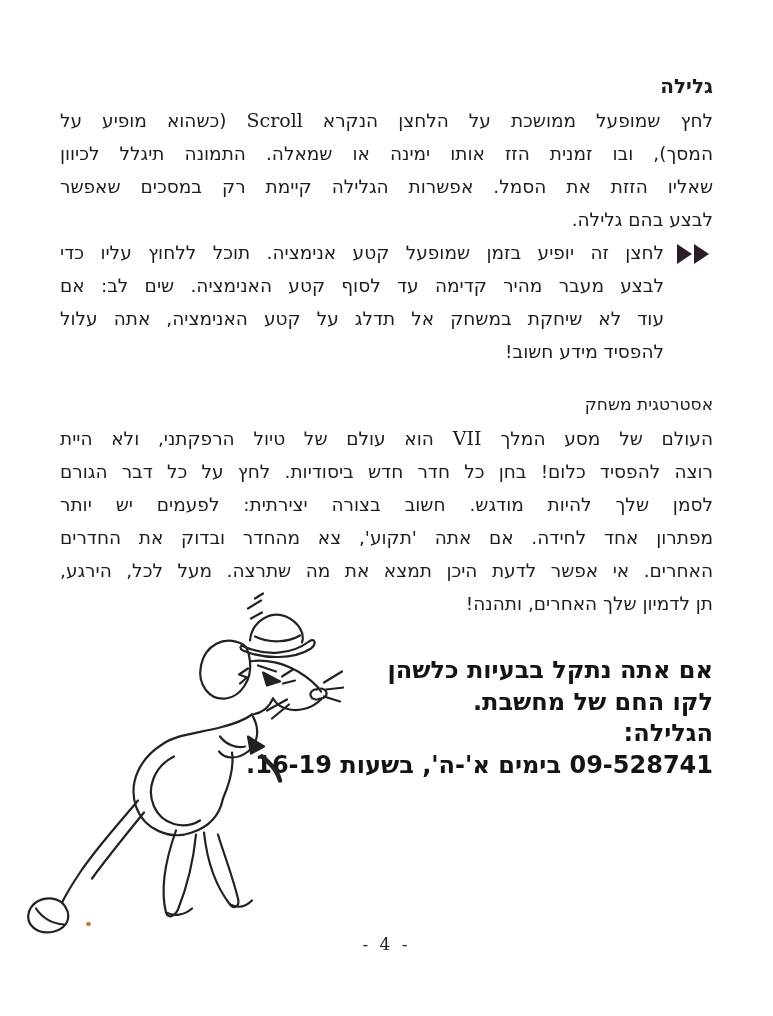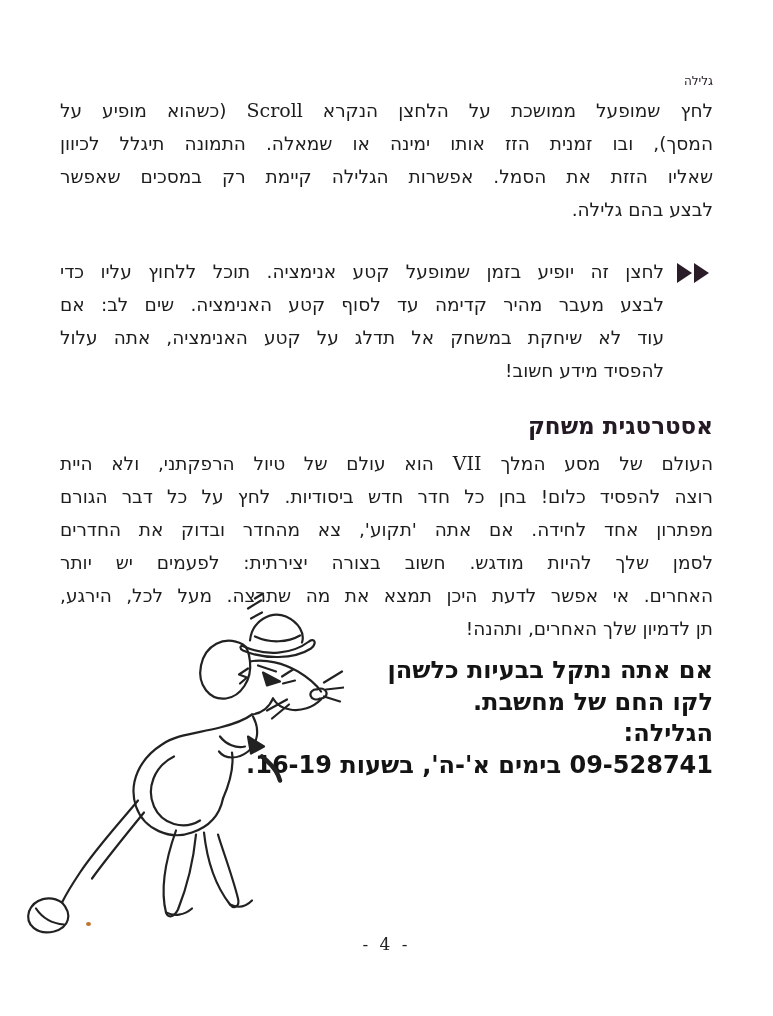--- a/index.html
+++ b/index.html
@@ -4,35 +4,35 @@
 <style>
   html,body { margin:0; padding:0; background:#e8e8e8; }
   .page {
     position:relative; width:773px; height:1016px; margin:0 auto;
     background:#ffffff; color:#1d1d1d; overflow:hidden;
     font-family:"DejaVu Sans", sans-serif;
   }
   .content { position:absolute; top:74px; right:60px; width:653px; direction:rtl; }
 
   .h-small {
-    font-size:12px; font-weight:normal; color:#241a24;
+    font-size:20px; font-weight:bold; color:#241a24;
     margin:0 0 6px 0; text-align:right;
   }
   .h-large {
-    font-size:23px; font-weight:bold; color:#241a24;
+    font-size:17px; font-weight:normal; color:#241a24;
     margin:26px 0 8px 0; text-align:right;
   }
   .para { direction:rtl; }
   .line {
     font-size:18.5px; line-height:33px; white-space:nowrap;
     text-align:justify; text-align-last:justify; direction:rtl;
   }
   .line.last { text-align-last:right; }
 
-  .bullet-block { display:flex; flex-direction:row; gap:13px; margin-top:29px; direction:rtl; }
+  .bullet-block { display:flex; flex-direction:row; gap:13px; direction:rtl; }
   .bullet-icon { flex:0 0 36px; padding-top:7px; }
   .bullet-text { flex:1 1 auto; min-width:0; }
 
   .latin-serif { font-family:"DejaVu Serif", serif; font-size:19px; }
   .bold-inline { font-weight:normal; }
 
   .contact {
     position:absolute; top:655px; right:60px; width:430px;
     direction:rtl; text-align:right; font-weight:bold;
     font-size:24px; line-height:31.5px; color:#141414;
@@ -79,22 +79,22 @@
         <div class="line">עוד לא שיחקת במשחק אל תדלג על קטע האנימציה, אתה עלול</div>
         <div class="line last">להפסיד מידע חשוב!</div>
       </div>
     </div>
 
     <div class="h-large">אסטרטגית משחק</div>
 
     <div class="para">
       <div class="line"><span>העולם של </span><span class="bold-inline">מסע המלך</span><span class="latin-serif bold-inline"> VII </span><span>הוא עולם של טיול הרפקתני, ולא היית</span></div>
       <div class="line">רוצה להפסיד כלום! בחן כל חדר חדש ביסודיות. לחץ על כל דבר הגורם</div>
+      <div class="line">לסמן שלך להיות מודגש. חשוב בצורה יצירתית: לפעמים יש יותר</div>
       <div class="line">מפתרון אחד לחידה. אם אתה 'תקוע', צא מהחדר ובדוק את החדרים</div>
-      <div class="line">לסמן שלך להיות מודגש. חשוב בצורה יצירתית: לפעמים יש יותר</div>
       <div class="line">האחרים. אי אפשר לדעת היכן תמצא את מה שתרצה. מעל לכל, הירגע,</div>
       <div class="line last">תן לדמיון שלך האחרים, ותהנה!</div>
     </div>
 
   </div>
 
   <div class="contact">
     <div class="c-line">אם אתה נתקל בבעיות כלשהן</div>
     <div class="c-line">לקו החם של מחשבת.</div>
     <div class="c-line">הגלילה:</div>

